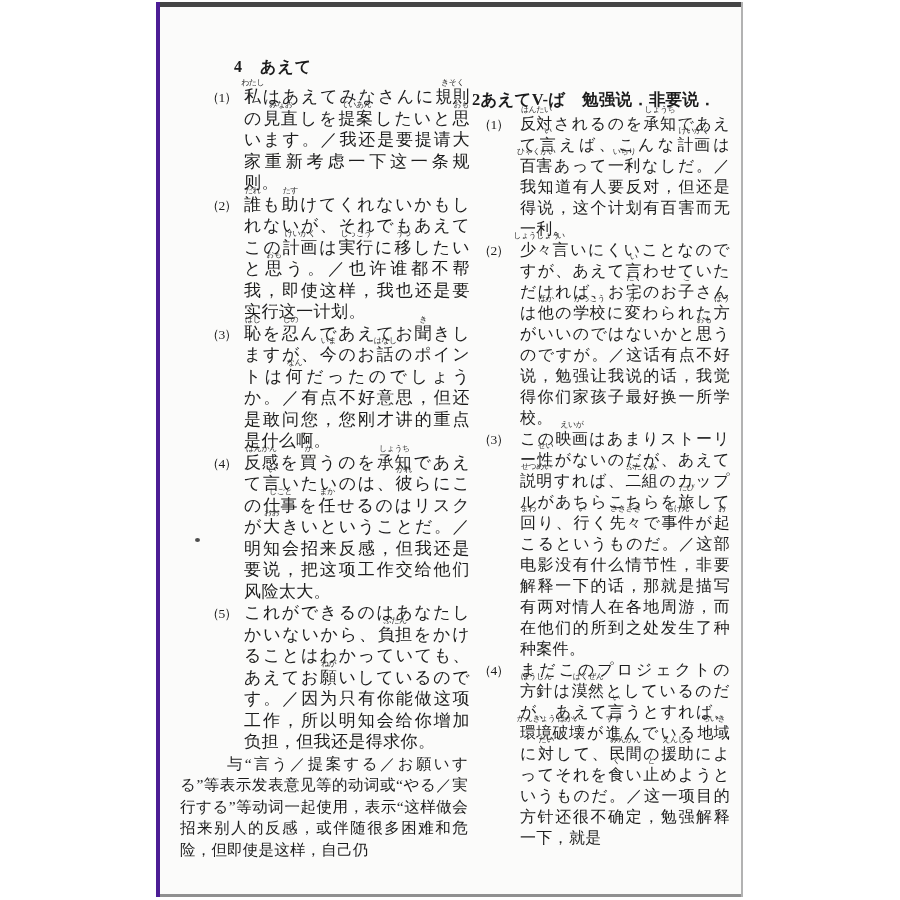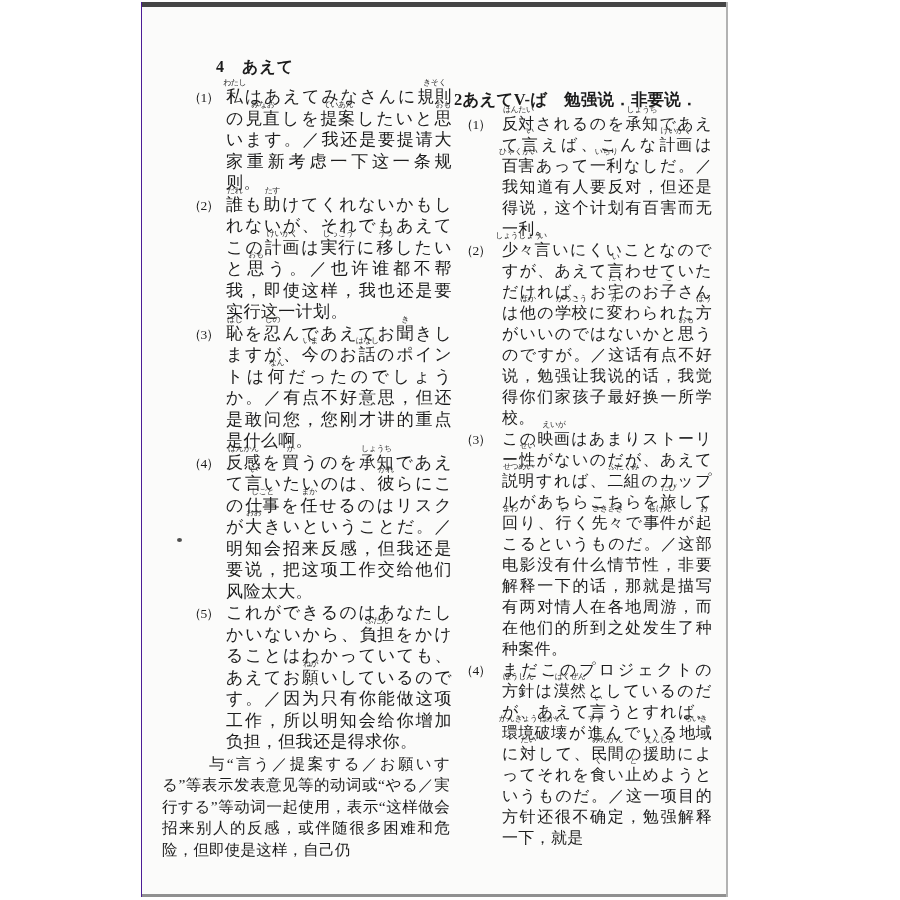--- a/index.html
+++ b/index.html
@@ -7,24 +7,24 @@
     width: 900px; height: 900px;
     background: #ffffff;
     overflow: hidden;
     font-family: "Liberation Serif", "DejaVu Serif", serif;
   }
   .stage { position: relative; width: 900px; height: 900px; }
 
   
   .page {
     position: absolute;
-    left: 141px; top: 2px;
+    left: 156px; top: 2px;
     width: 587px; height: 895px;
     background: #fbfbfa;
-    border-left: 1px solid #4c1d95;
+    border-left: 4px solid #4c1d95;
     border-right: 2px solid #b2b2b2;
     box-sizing: border-box;
     color: #1c1c1c;
     padding-left: 23px;
   }
   .top-edge {
     position: absolute; top: 0; left: 0; right: 0;
     height: 5px; background: #454545;
   }
   .bottom-edge {

